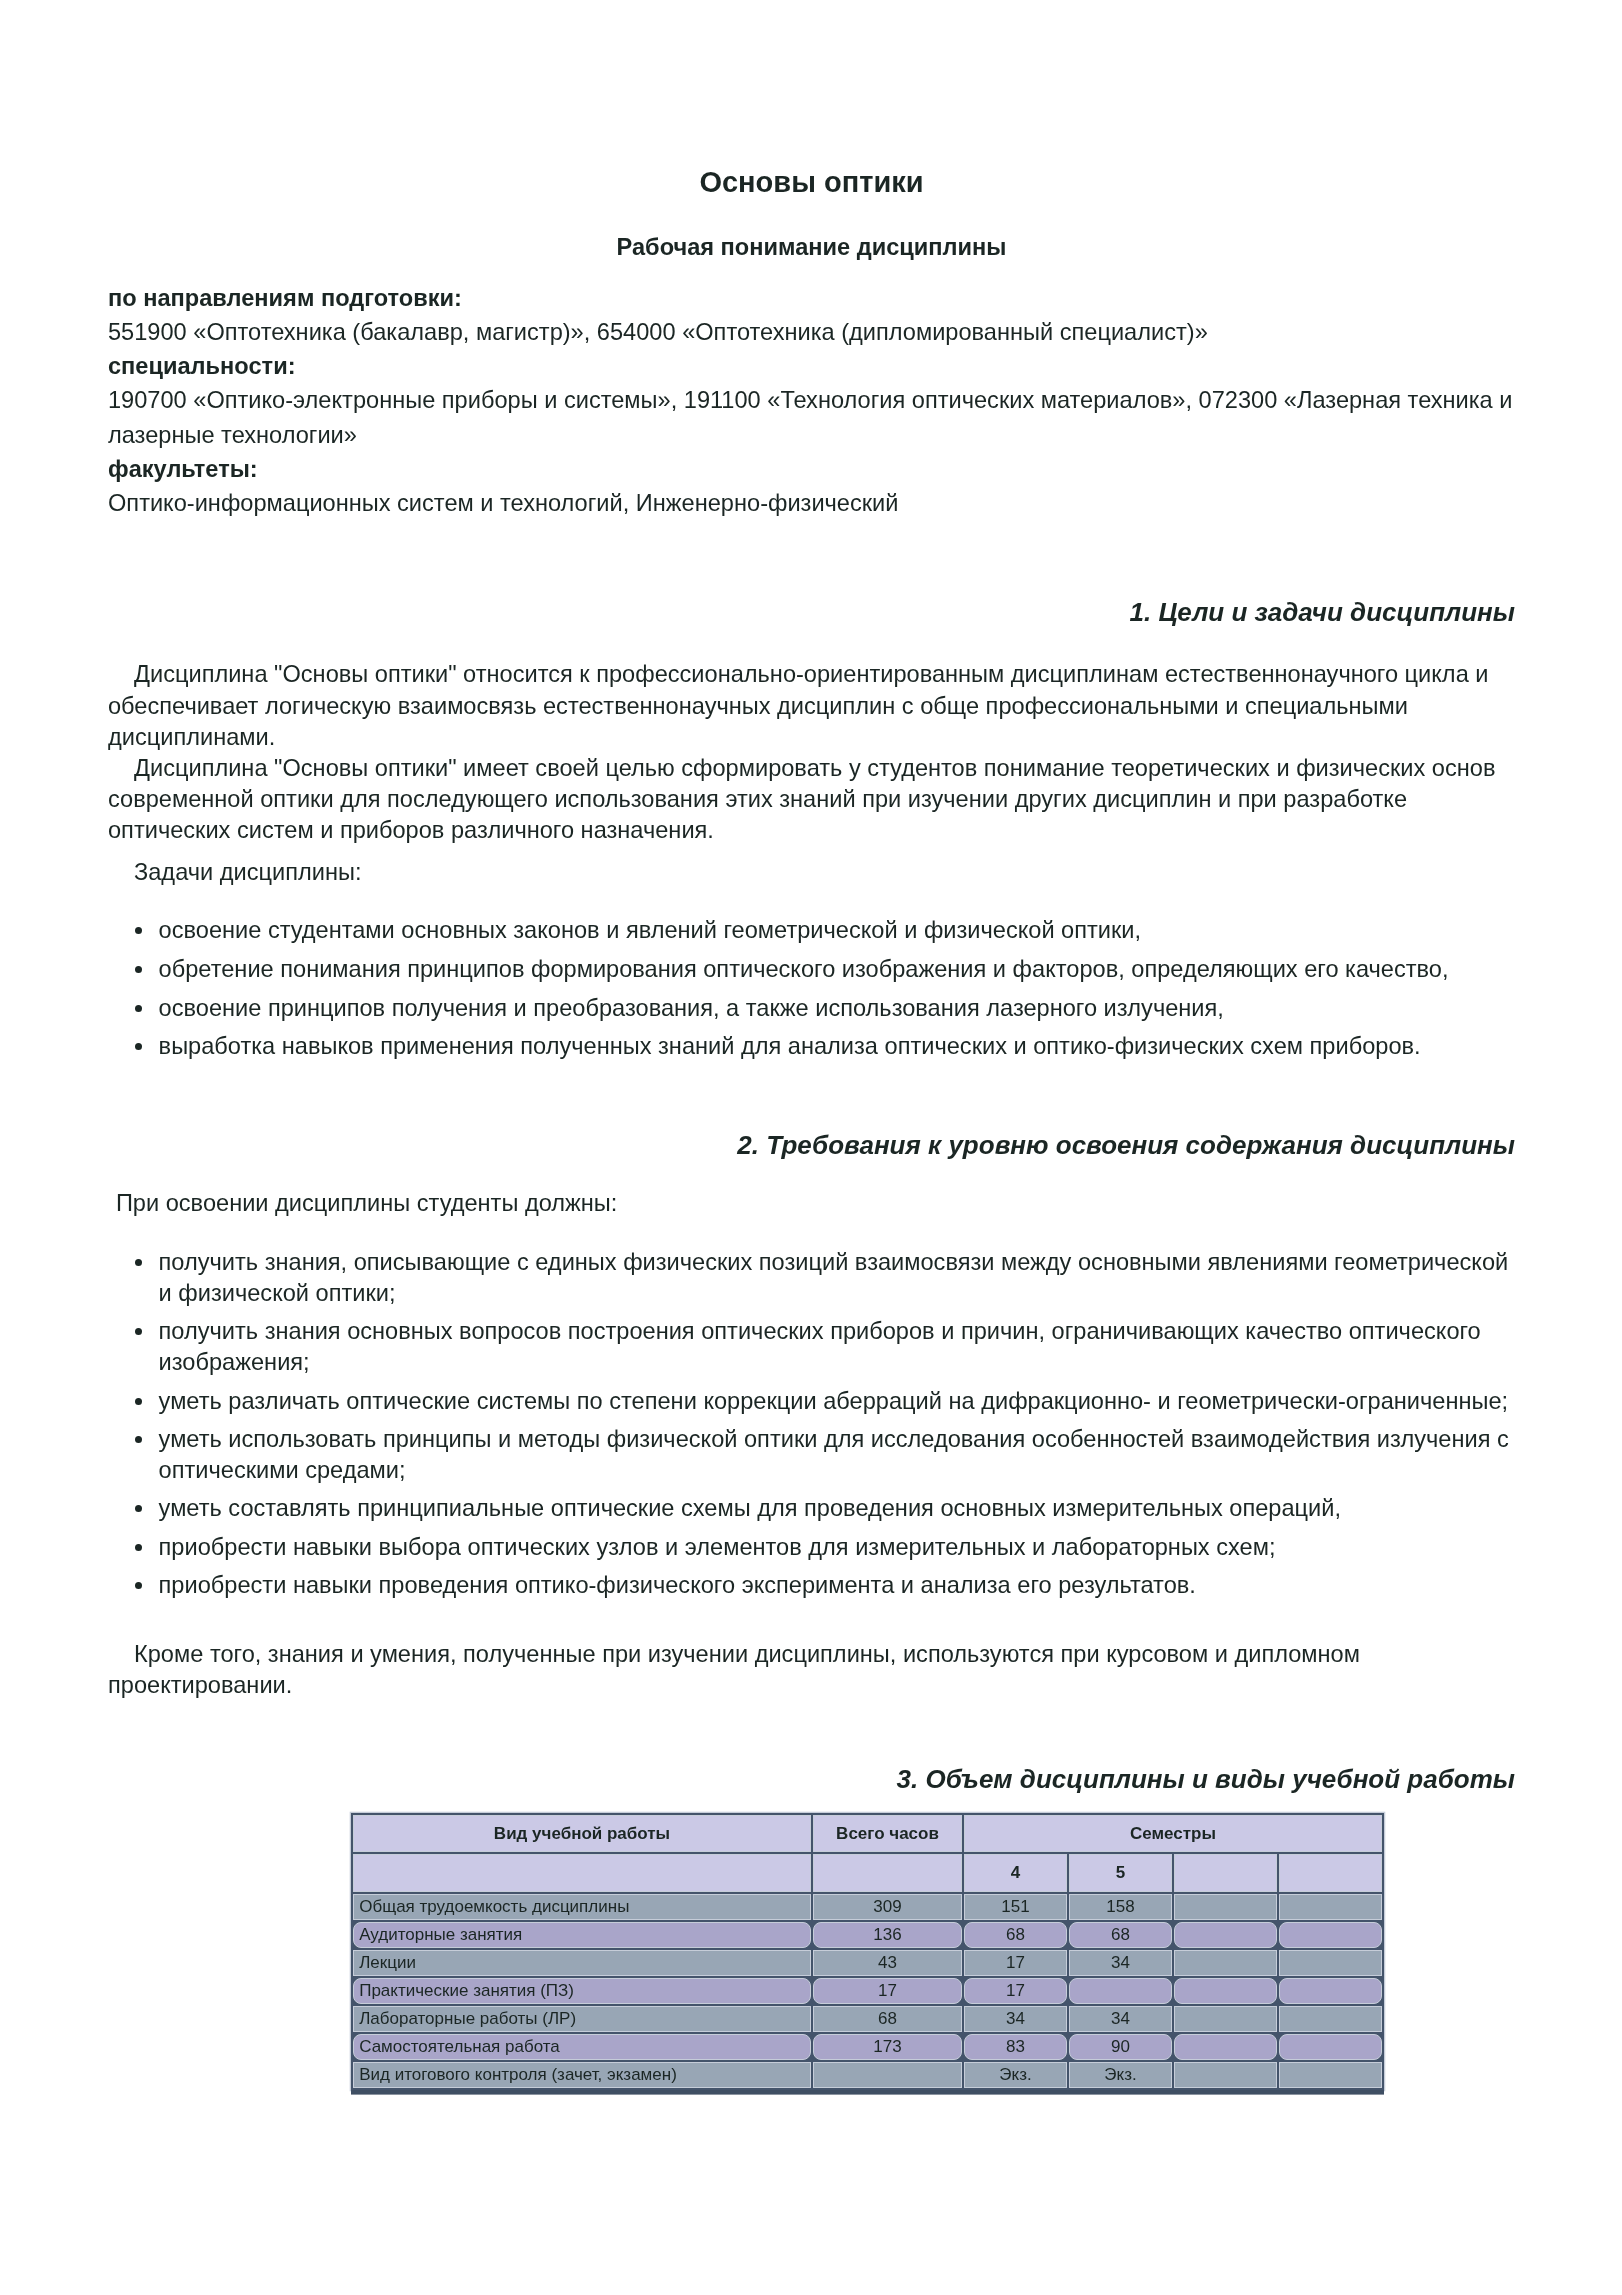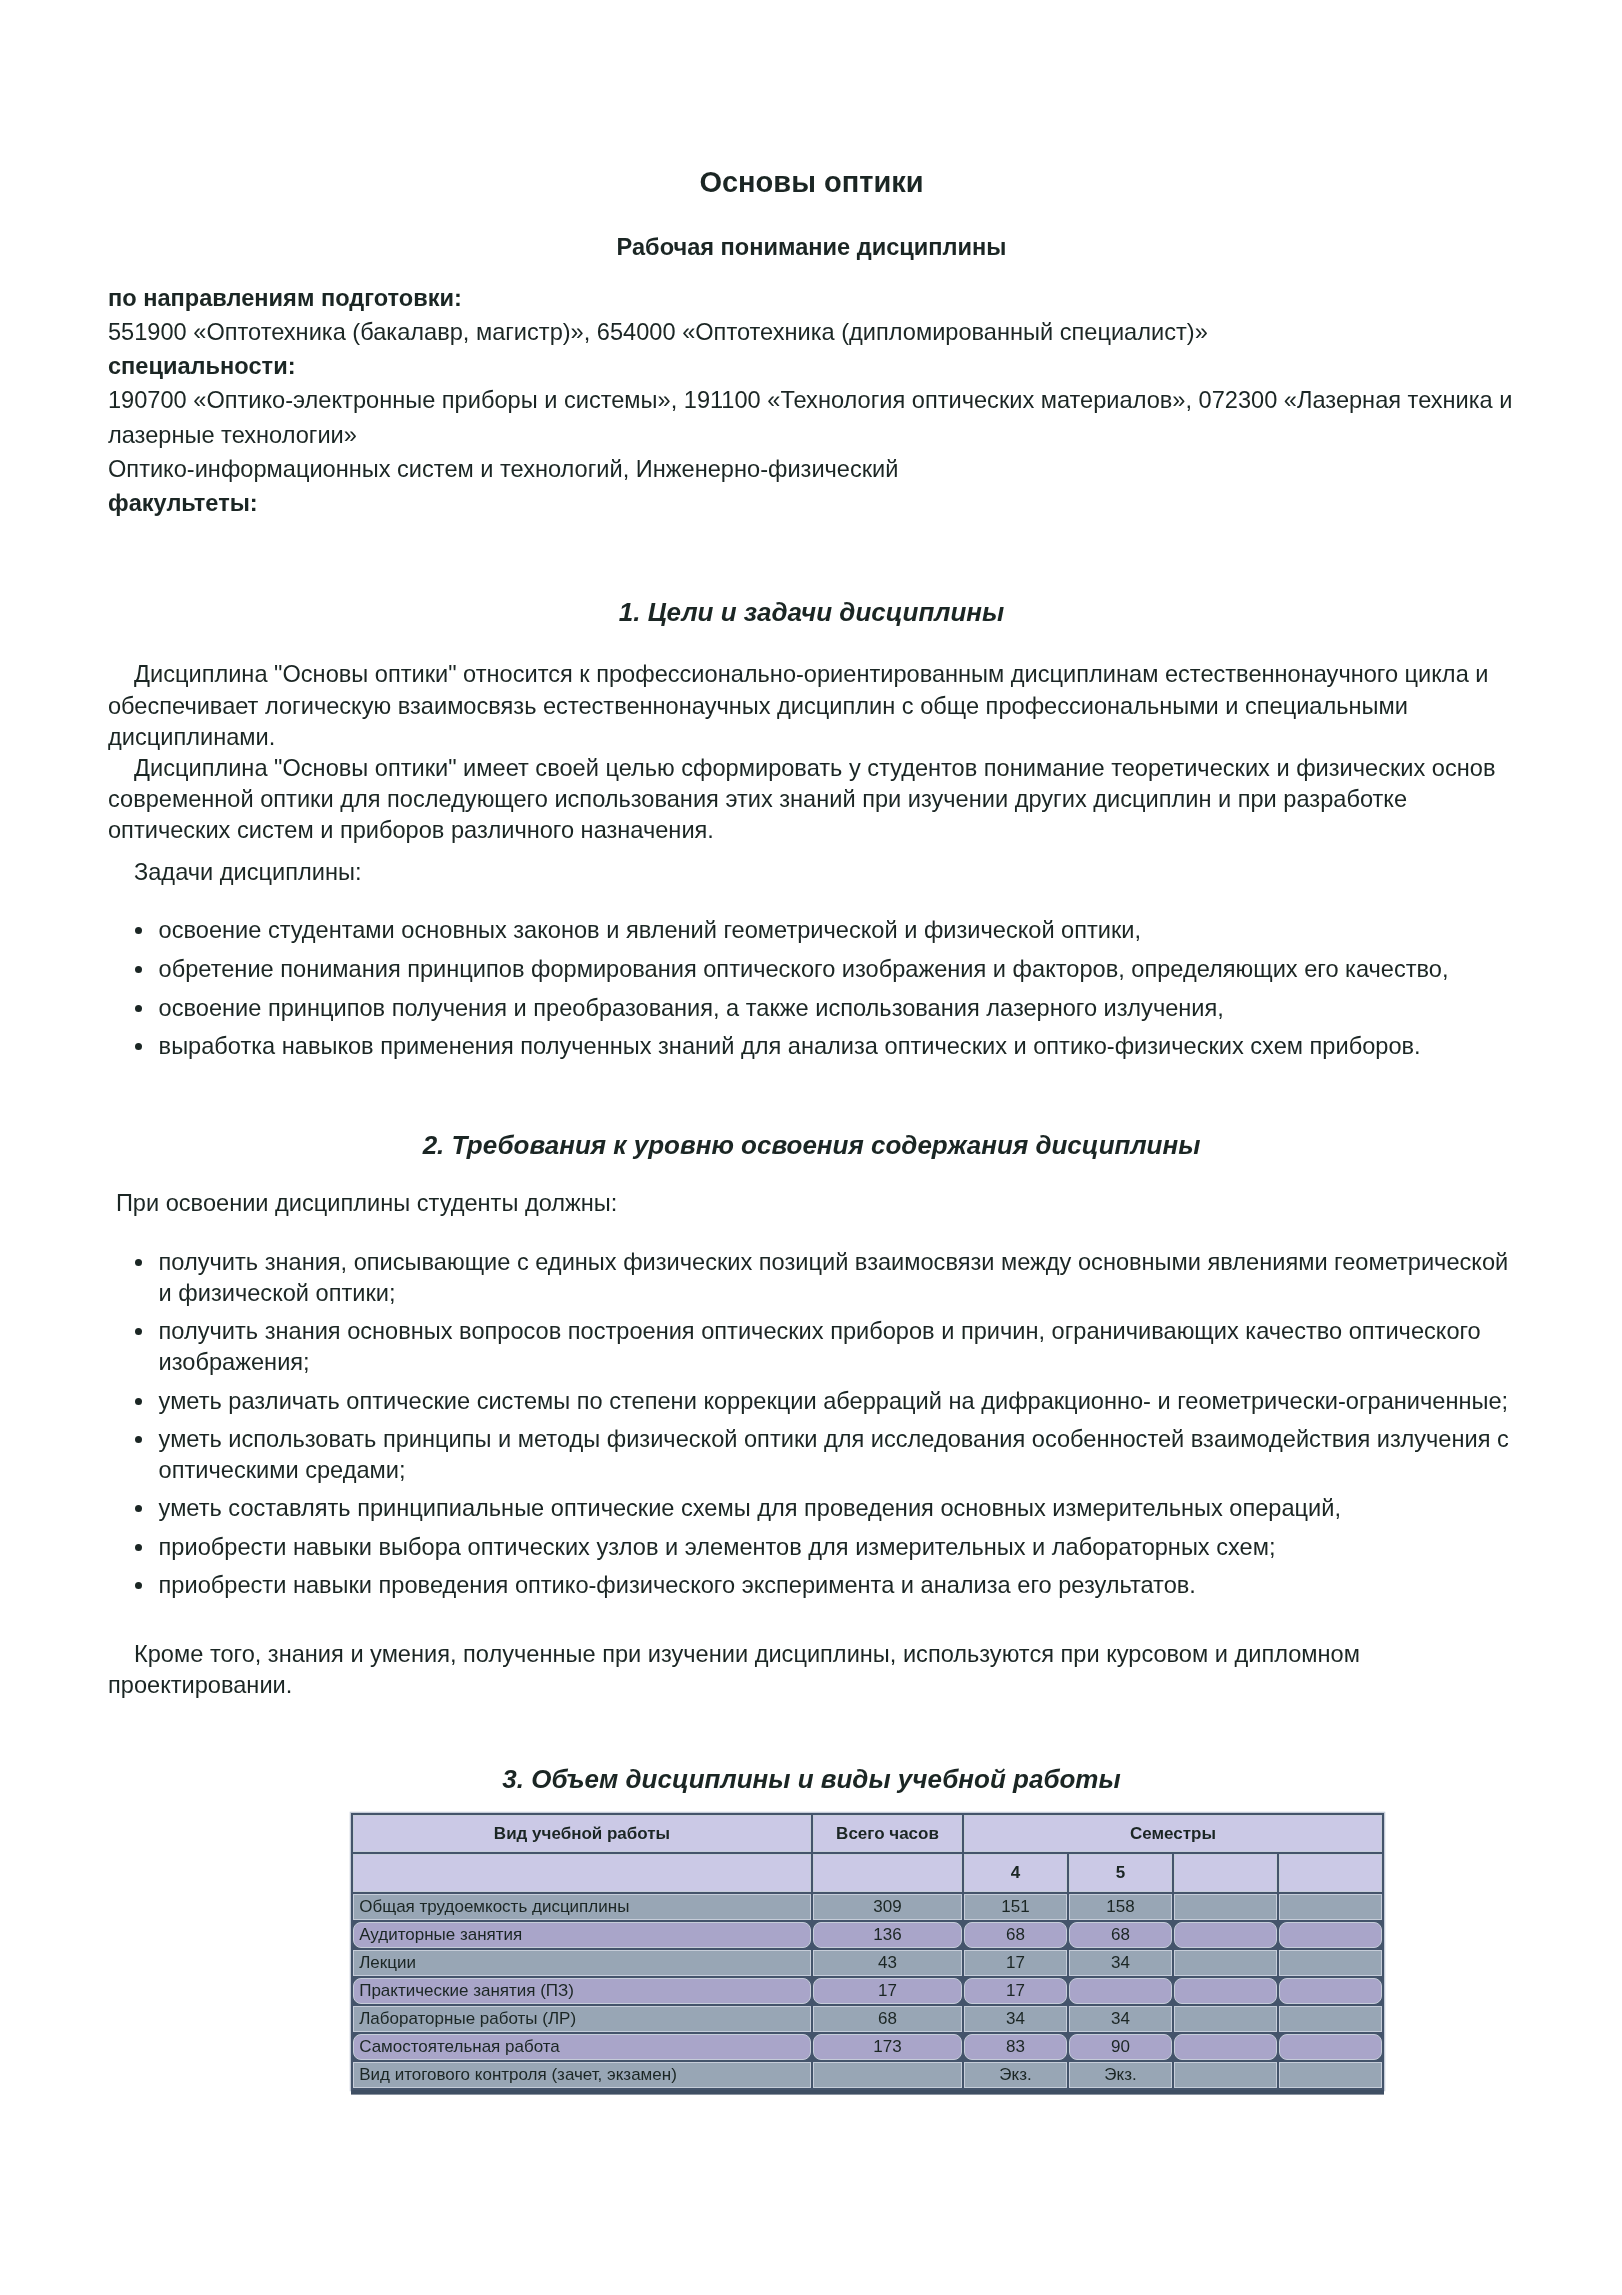--- a/index.html
+++ b/index.html
@@ -37,21 +37,21 @@
   }
   .meta {
     margin: 0;
     font-size: 23.6px;
     line-height: 1.45;
   }
   .meta-block { margin-top: 19.6px; }
   .bold { font-weight: bold; }
   .sec-heading {
     margin: 0;
-    text-align: center;
+    text-align: right;
     font-size: 26px;
     font-weight: bold;
     font-style: italic;
     line-height: 1.2;
   }
   .sec1-heading { margin-top: 77px; }
   .sec2-heading { margin-top: 68px; }
   .sec3-heading { margin-top: 63px; }
   .body-par {
     margin: 0;
@@ -116,22 +116,22 @@
 <div class="page">
 
   <h1 class="doc-title">Основы оптики</h1>
   <h2 class="doc-subtitle">Рабочая понимание дисциплины</h2>
 
   <div class="meta-block">
     <p class="meta bold">по направлениям подготовки:</p>
     <p class="meta">551900 «Оптотехника (бакалавр, магистр)», 654000 «Оптотехника (дипломированный специалист)»</p>
     <p class="meta bold">специальности:</p>
     <p class="meta">190700 «Оптико-электронные приборы и системы», 191100 «Технология оптических материалов», 072300 «Лазерная техника и лазерные технологии»</p>
+    <p class="meta bold">факультеты:</p>
     <p class="meta">Оптико-информационных систем и технологий, Инженерно-физический</p>
-    <p class="meta bold">факультеты:</p>
   </div>
 
   <h3 class="sec-heading sec1-heading">1. Цели и задачи дисциплины</h3>
   <p class="body-par after-heading">Дисциплина "Основы оптики" относится к профессионально-ориентированным дисциплинам естественнонаучного цикла и обеспечивает логическую взаимосвязь естественнонаучных дисциплин с обще профессиональными и специальными дисциплинами.</p>
   <p class="body-par">Дисциплина "Основы оптики" имеет своей целью сформировать у студентов понимание теоретических и физических основ современной оптики для последующего использования этих знаний при изучении других дисциплин и при разработке оптических систем и приборов различного назначения.</p>
   <p class="body-par tasks-intro">Задачи дисциплины:</p>
 
   <ul class="bullets">
     <li>освоение студентами основных законов и явлений геометрической и физической оптики,</li>
     <li>обретение понимания принципов формирования оптического изображения и факторов, определяющих его качество,</li>

